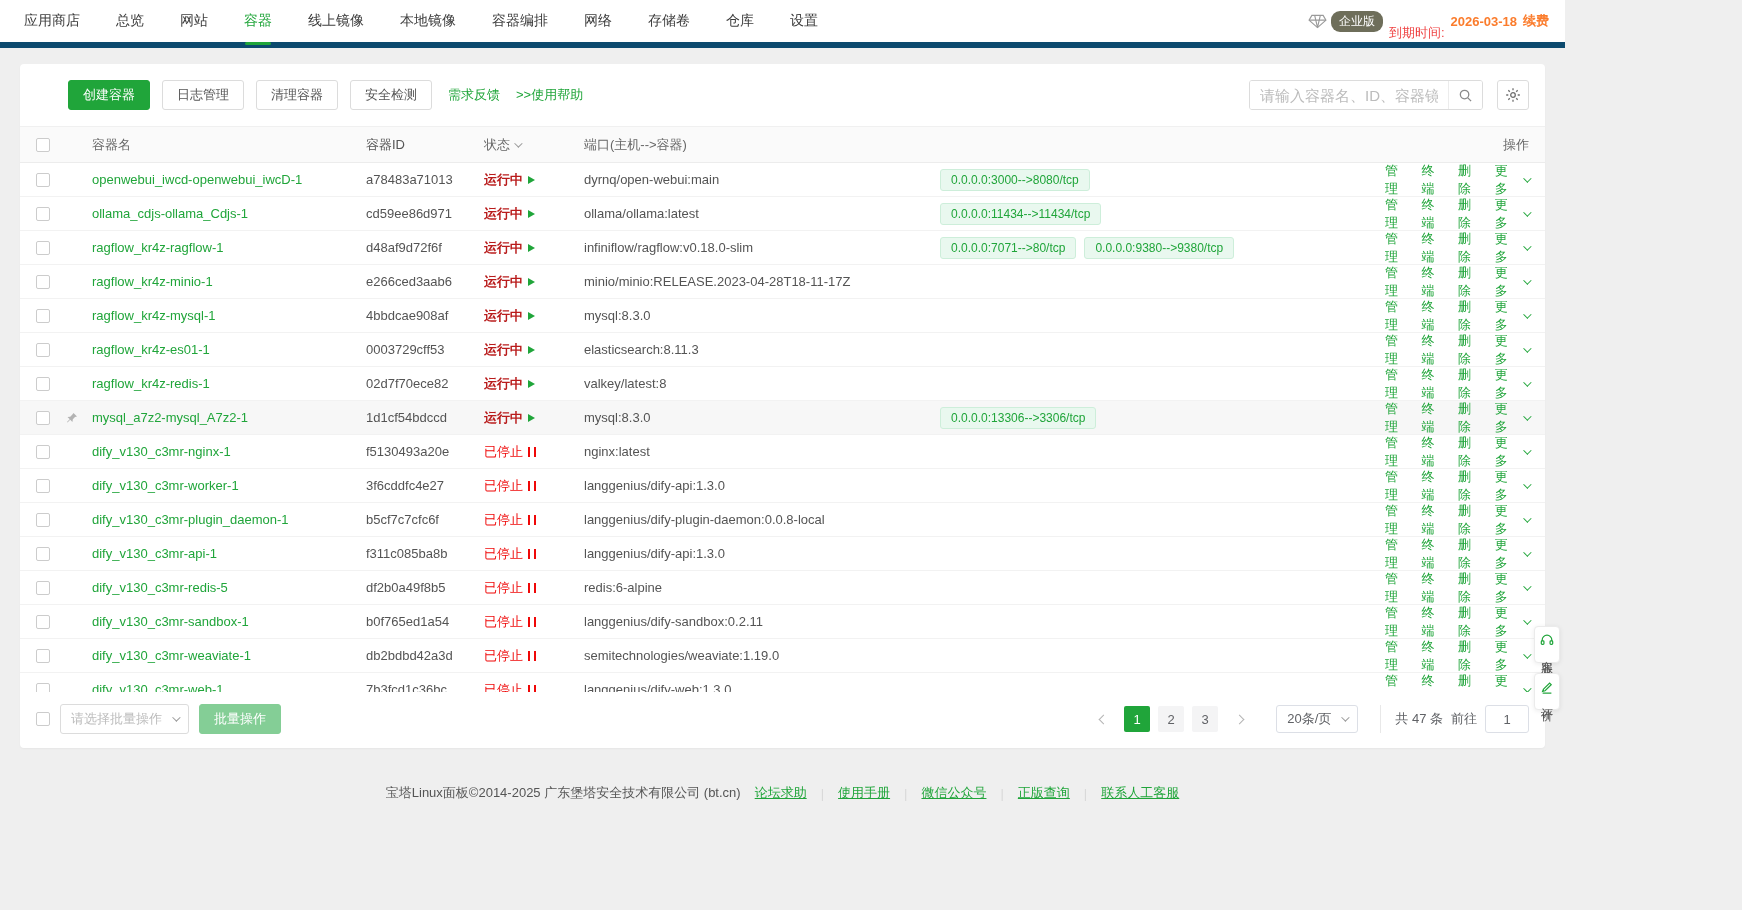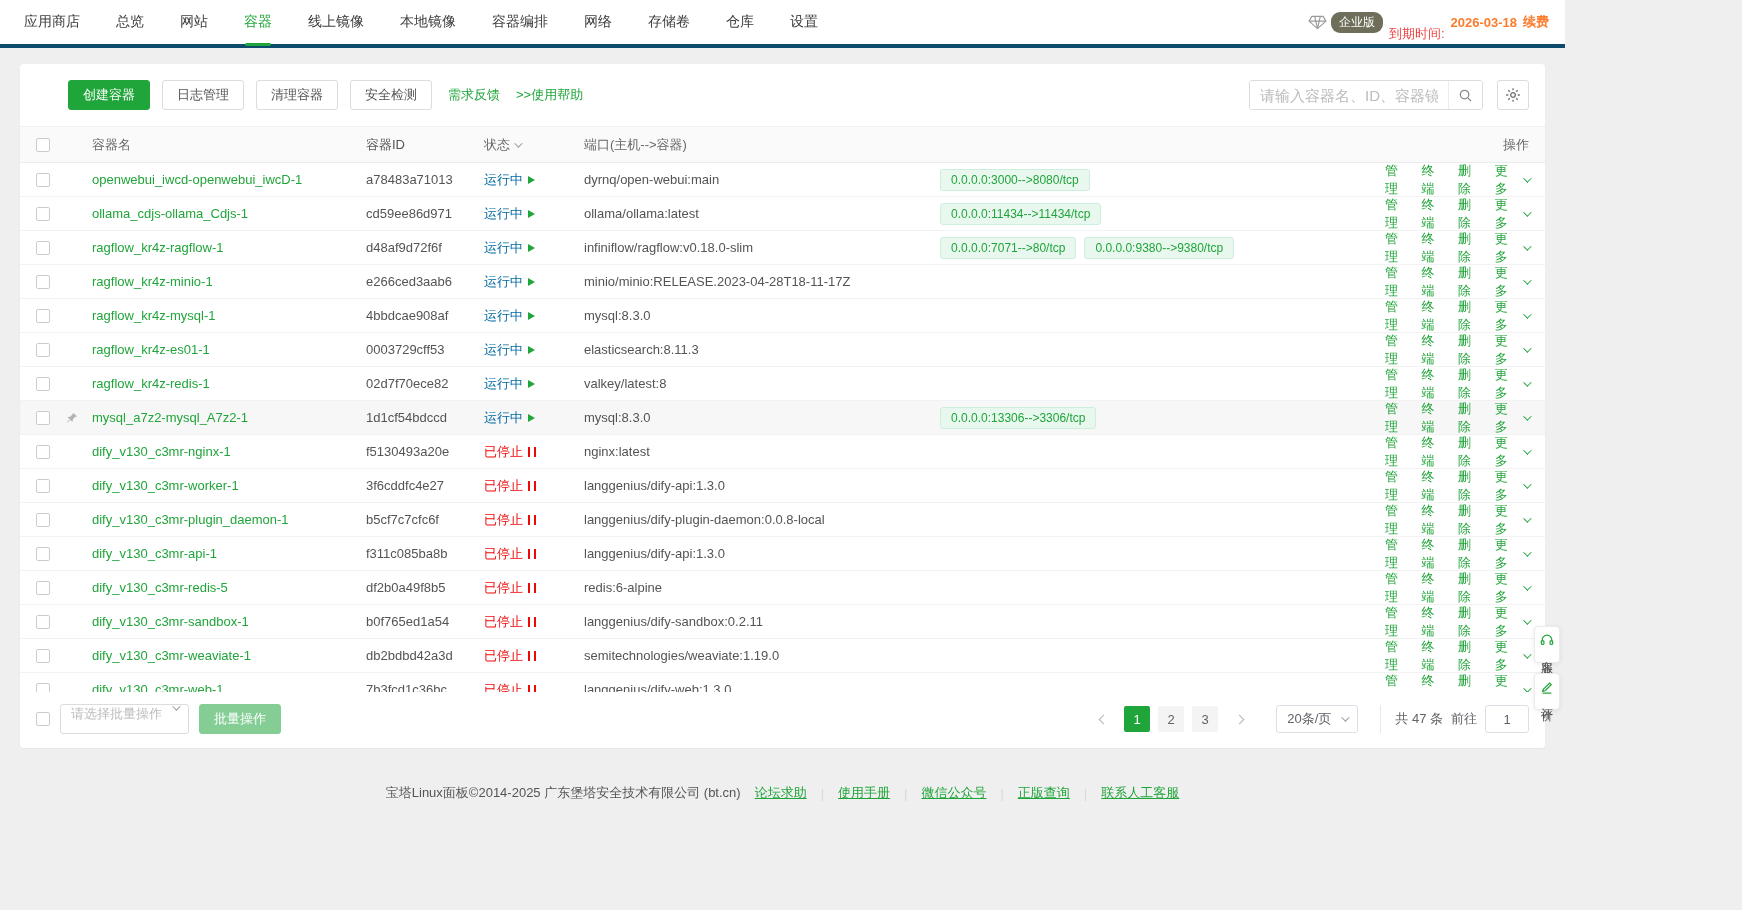--- a/index.html
+++ b/index.html
@@ -2,21 +2,21 @@
 <html><head>
 <meta charset="utf-8">
 <style>
   * { box-sizing: border-box; margin: 0; padding: 0; }
   html,body { width:1742px; height:910px; overflow:hidden; background:#efefef;
     font-family:"Liberation Sans","DejaVu Sans",sans-serif; font-size:13px; color:#444; }
   a { text-decoration:none; cursor:pointer; }
   .app { position:relative; width:1565px; height:910px; }
 
   
-  .topnav { height:48px; background:#fff; border-bottom:4px solid #0c4a6e;
+  .topnav { height:48px; background:#fff; border-bottom:6px solid #0c4a6e;
     display:flex; align-items:center; padding:0 16px 0 24px; }
   .nav-items { display:flex; gap:36px; }
   .nav-item { position:relative; height:48px; display:flex; align-items:center;
     font-size:14px; color:#3c3c3c; cursor:pointer; }
   .nav-item.active { color:#20a53a; }
   .nav-item.active::after { content:''; position:absolute; bottom:0; left:50%;
     transform:translateX(-50%); width:26px; height:3px; background:#20a53a; border-radius:2px; }
   .license { margin-left:auto; display:flex; align-items:center; gap:6px; font-size:13px; }
   .lic-badge { display:flex; align-items:center; gap:4px; }
   .lic-pill { background:#6e6e5a; color:#fff; font-size:12px; padding:2px 8px; border-radius:9px; }
@@ -55,40 +55,40 @@
   .c-name  { flex:0 0 274px; overflow:hidden; white-space:nowrap; }
   .c-id    { flex:0 0 118px; color:#545454; }
   .c-status{ flex:0 0 100px; display:flex; align-items:center; cursor:pointer; }
   .c-image { flex:0 0 356px; color:#545454; overflow:hidden; white-space:nowrap; }
   .c-ports { flex:1 1 auto; display:flex; gap:8px; align-items:center; overflow:hidden;text-align:right; }
   .c-actions { flex:0 0 160px; display:flex; justify-content:flex-end; align-items:center;
     gap:11px; padding-right:16px; }
   .cb { appearance:none; width:14px; height:14px; border:1px solid #ccc; border-radius:2px;
     background:#fff; cursor:pointer; vertical-align:middle; }
   .name-link { color:#20a53a; }
-  .trow.running .status-label { color:#0369a1; }
+  .trow.running .status-label { color:#b91c1c;font-weight:bold; }
   .trow.stopped .status-label { color:#ef0808; }
   .ic-play { width:0; height:0; border-left:7px solid #20a53a; border-top:4px solid transparent;
     border-bottom:4px solid transparent; margin-left:5px; display:inline-block; }
   .ic-pause { display:inline-block; width:8px; height:10px; border-left:2.5px solid #ef0808;
     border-right:2.5px solid #ef0808; margin-left:5px; }
   .pin-icon { visibility:hidden; line-height:0; }
   .trow.pinned .pin-icon { visibility:visible; }
   .port-badge { background:#e9f8ef; border:1px solid #cdeeda; color:#20a53a; font-size:12px;
     padding:3px 10px; border-radius:3px; white-space:nowrap; }
   .act { color:#20a53a; font-size:13px; display:inline-flex; align-items:center; gap:3px; }
   .caret { display:inline-block; width:6px; height:6px; border-right:1px solid #20a53a;
     border-bottom:1px solid #20a53a; transform:rotate(45deg) translateY(-2px); }
   .caret.gray { border-color:#999; }
   .thead .caret { margin-left:4px; }
 
   
   .batchbar { display:flex; align-items:center; padding:12px 16px 14px 16px; gap:10px; }
   .fake-select { height:30px; border:1px solid #dcdcdc; border-radius:3px; background:#fff;
-    display:flex; gap:10px; padding:0 10px; color:#bcbcbc; font-size:13px;
+    display:flex; align-items:center; gap:10px; padding:0 10px; color:#bcbcbc; font-size:13px;
     cursor:pointer; }
   .btn.batch { background:#84ce96; border-color:#84ce96; color:#fff; }
   .pager { margin-left:auto; display:flex; align-items:center; gap:8px; }
   .pg-btn { min-width:26px; height:26px; border-radius:2px; background:#f4f4f5; color:#606266;
     display:flex; align-items:center; justify-content:center; font-size:13px; cursor:pointer; }
   .pg-btn.active { background:#20a53a; color:#fff; }
   .pg-arrow { background:transparent; }
   .arrow-ic { display:inline-block; width:7px; height:7px; border-left:1.5px solid #b4b4b4;
     border-bottom:1.5px solid #b4b4b4; }
   .arrow-ic.left { transform:rotate(45deg); }

